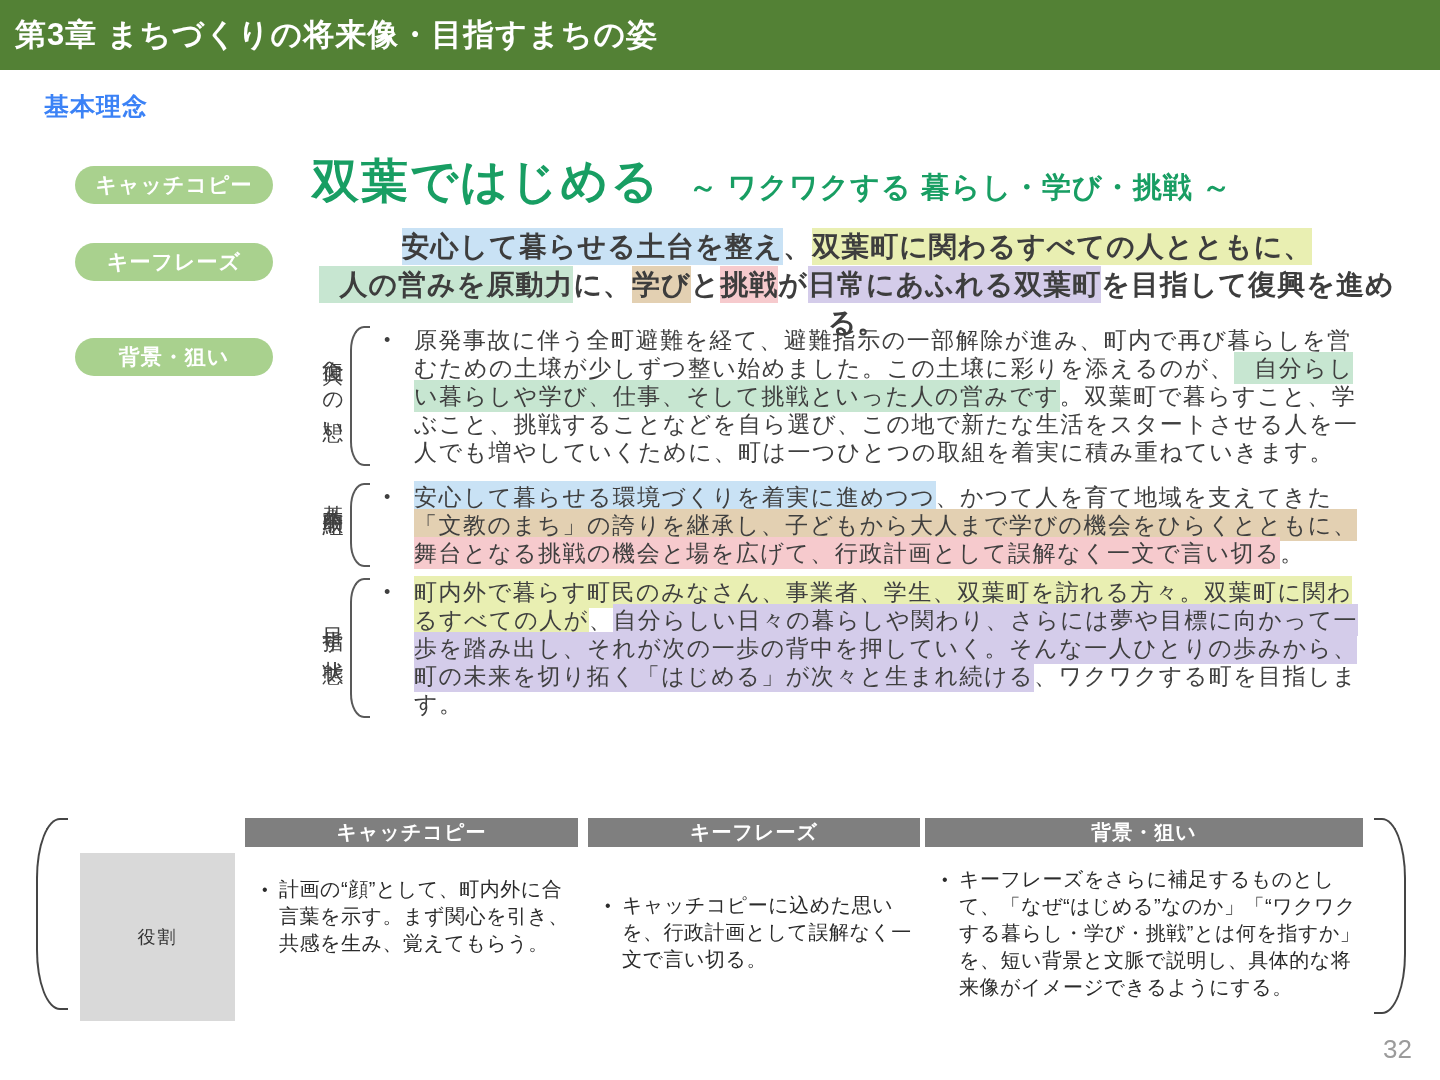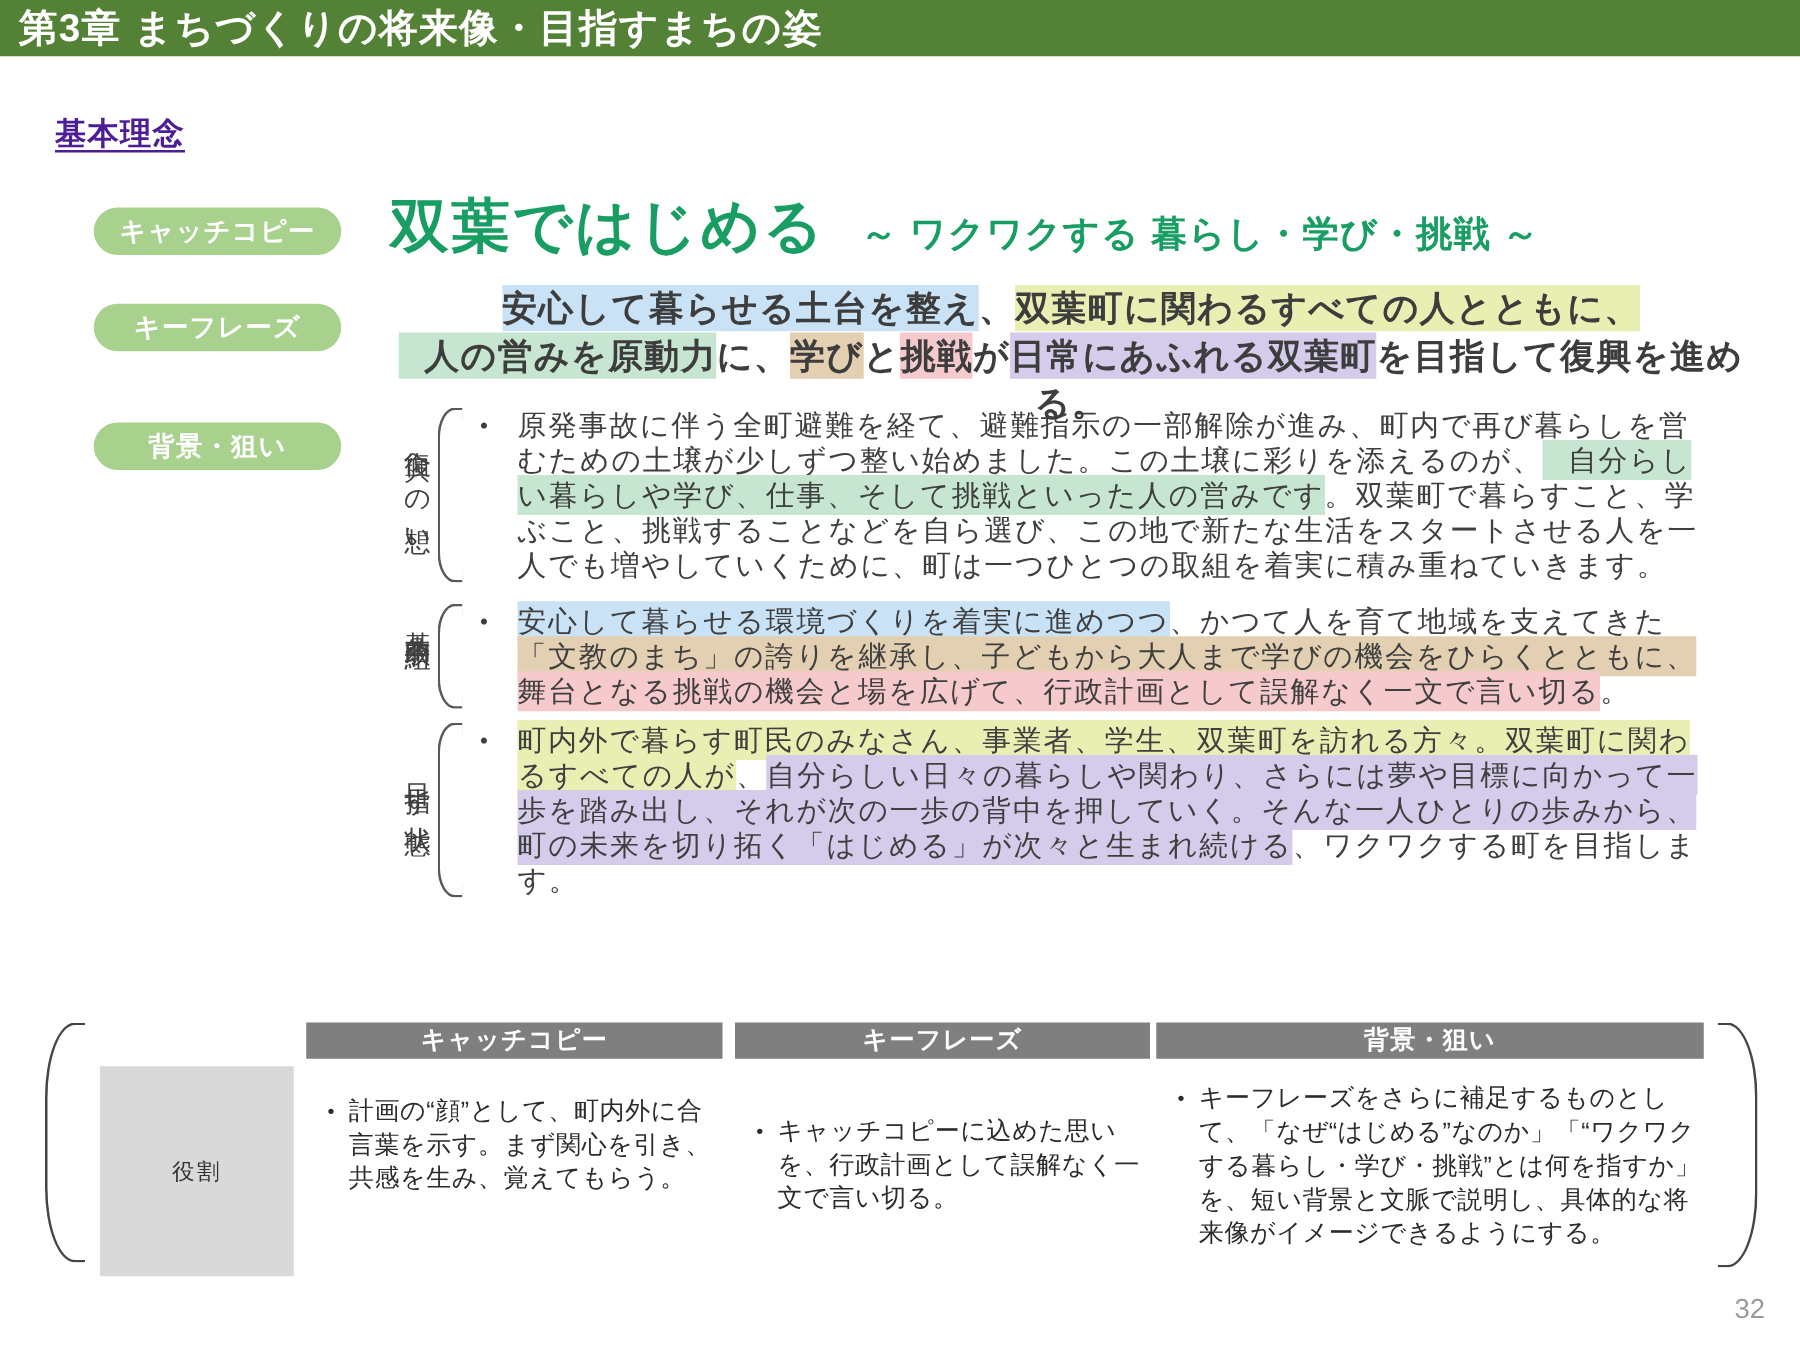--- a/index.html
+++ b/index.html
@@ -15,31 +15,31 @@
     --c-table_gray:#7f7f7f;
     --c-box_gray:#d9d9d9;
   }
   html,body{margin:0;padding:0;background:#fff;}
   .slide{
     position:relative;width:1440px;height:1080px;background:#ffffff;overflow:hidden;
     font-family:"Liberation Sans", sans-serif;
   }
   
   .topbar{
-    position:absolute;left:0;top:0;width:1440px;height:45px;
+    position:absolute;left:0;top:0;width:1440px;height:70px;
     background:var(--c-header_green);display:flex;align-items:center;
   }
   .topbar h1{
     margin:0 0 0 15px;color:#ffffff;font-size:31px;font-weight:bold;letter-spacing:1px;
   }
   
   .kihon{
     position:absolute;left:44px;top:90px;margin:0;
-    font-size:25px;font-weight:bold;color:#4c1d95;
-    text-decoration:underline;text-underline-offset:5px;letter-spacing:1px;
+    font-size:25px;font-weight:bold;color:#3b82f6;
+    text-underline-offset:5px;letter-spacing:1px;
   }
   
   .pill{
     position:absolute;left:75px;width:198px;height:38px;border-radius:19px;
     background:var(--c-pill_green);color:#ffffff;font-size:21px;font-weight:600;
     display:flex;align-items:center;justify-content:center;letter-spacing:1px;
   }
   .pill1{top:166px}.pill2{top:243px}.pill3{top:338px}
   
   .catch{
@@ -95,21 +95,21 @@
   .thead{
     height:29px;background:var(--c-table_gray);color:#ffffff;font-weight:bold;
     font-size:20px;text-align:center;line-height:29px;letter-spacing:1px;
   }
   .tbody{display:flex;font-size:20px;line-height:27px;color:#2b2b2b;letter-spacing:0.5px;}
   .tcol1 .tbody{margin-top:29px;padding-left:6px;}
   .tcol2 .tbody{margin-top:45px;padding-left:6px;}
   .tcol3 .tbody{margin-top:19px;padding-left:6px;}
   .tbody .bullet{width:28px;font-size:16px;line-height:27px;text-align:center;}
   .tbody .cell-text{flex:1;}
-  .pagenum{position:absolute;right:28px;top:1034px;font-size:22px;color:#9b9b9b;}
+  .pagenum{position:absolute;right:28px;top:1034px;font-size:26px;color:#9b9b9b;}
 </style>
 </head>
 <body>
 
 <div class="slide">
 
   <header class="topbar">
     <h1>第3章 まちづくりの将来像・目指すまちの姿</h1>
   </header>
 

